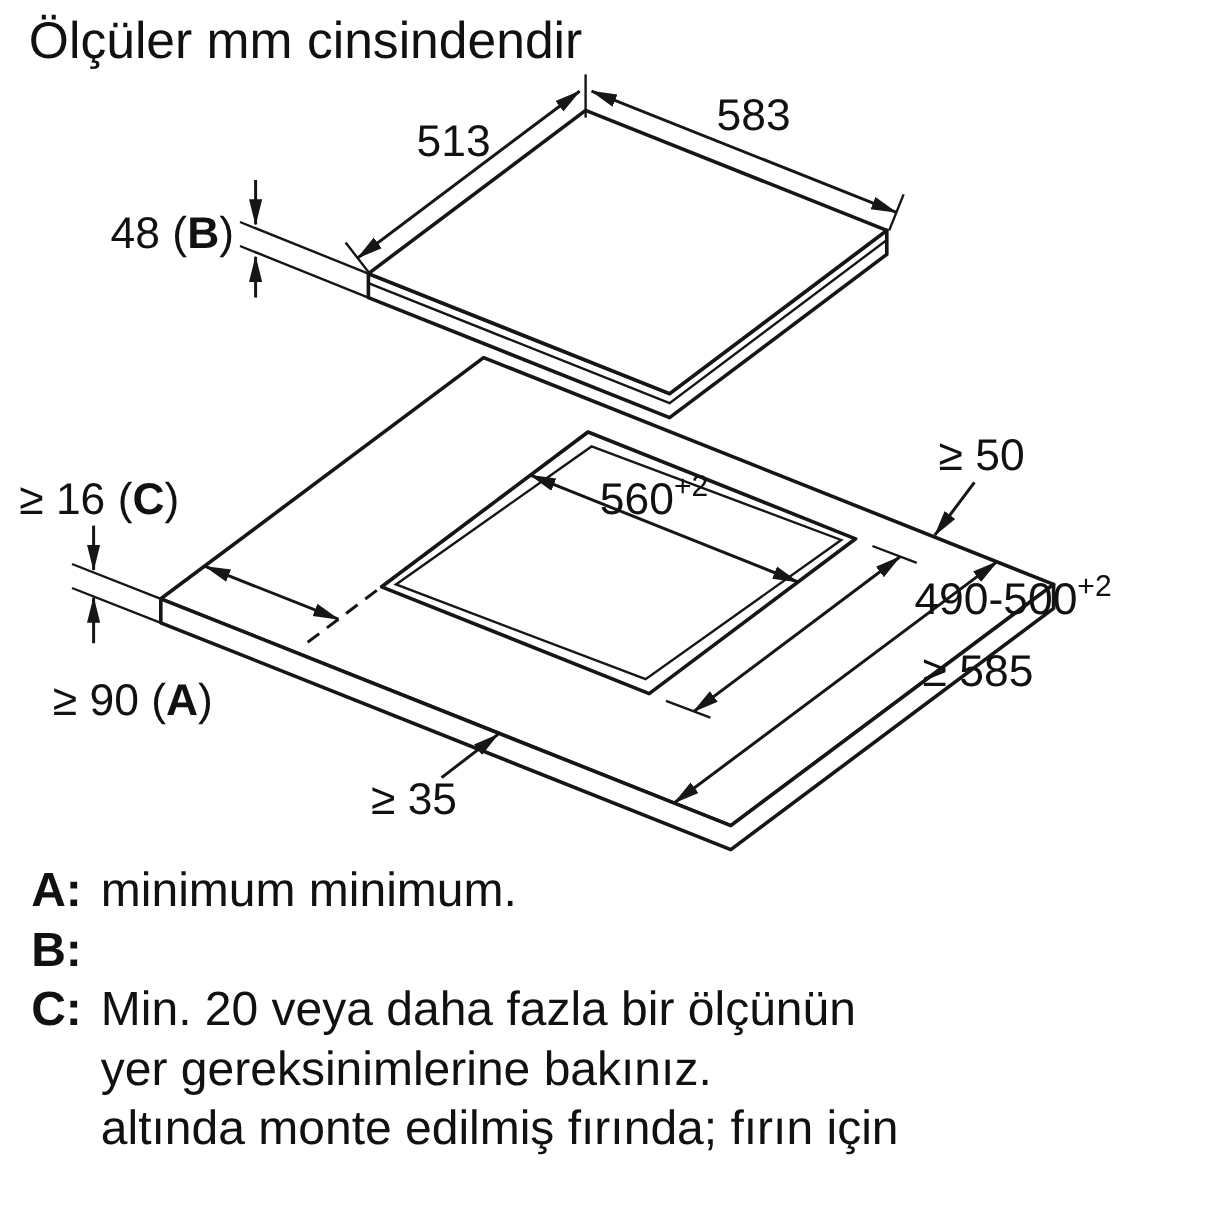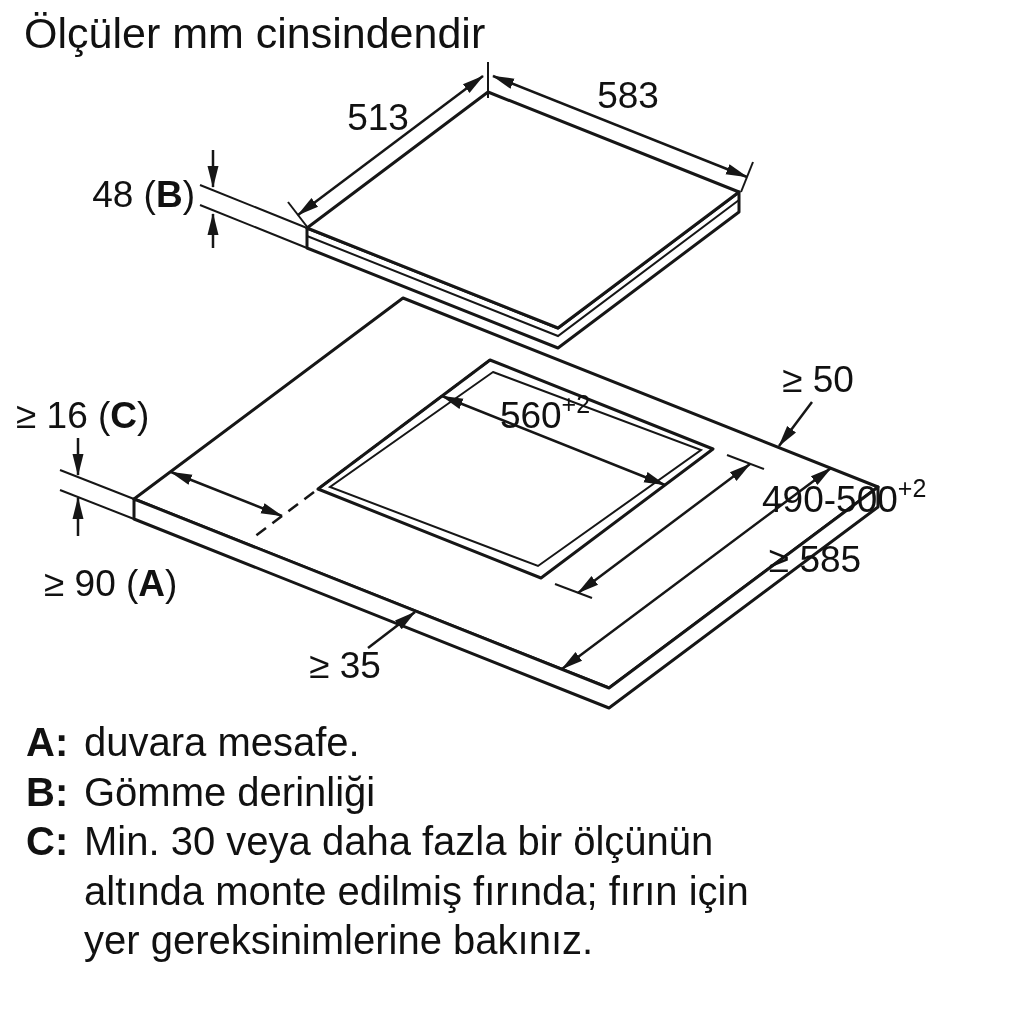--- a/index.html
+++ b/index.html
@@ -113,30 +113,27 @@
   <g>
     <line class="dimline" marker-start="url(#arw)" marker-end="url(#arw)" x1="831" y1="468" x2="562" y2="669"></line>
     <text class="dim-label" x="815" y="572" text-anchor="middle">≥ 585</text>
   </g>
 </svg>
 
 <div class="legend">
   <div class="legend-item">
     <span class="legend-letter">A:</span>
     <span class="legend-text">
-      <span class="legend-line">duvara mesafe.</span>
+      <span class="legend-line">minimum minimum.</span>
     </span>
   </div>
   <div class="legend-item">
     <span class="legend-letter">B:</span>
-    <span class="legend-text">
-      <span class="legend-line">Gömme derinliği</span>
-    </span>
   </div>
   <div class="legend-item">
     <span class="legend-letter">C:</span>
     <span class="legend-text">
-      <span class="legend-line">Min. 30 veya daha fazla bir ölçünün</span>
+      <span class="legend-line">Min. 20 veya daha fazla bir ölçünün</span>
+      <span class="legend-line">yer gereksinimlerine bakınız.</span>
       <span class="legend-line">altında monte edilmiş fırında; fırın için</span>
-      <span class="legend-line">yer gereksinimlerine bakınız.</span>
     </span>
   </div>
 </div>
 
 </body></html>

